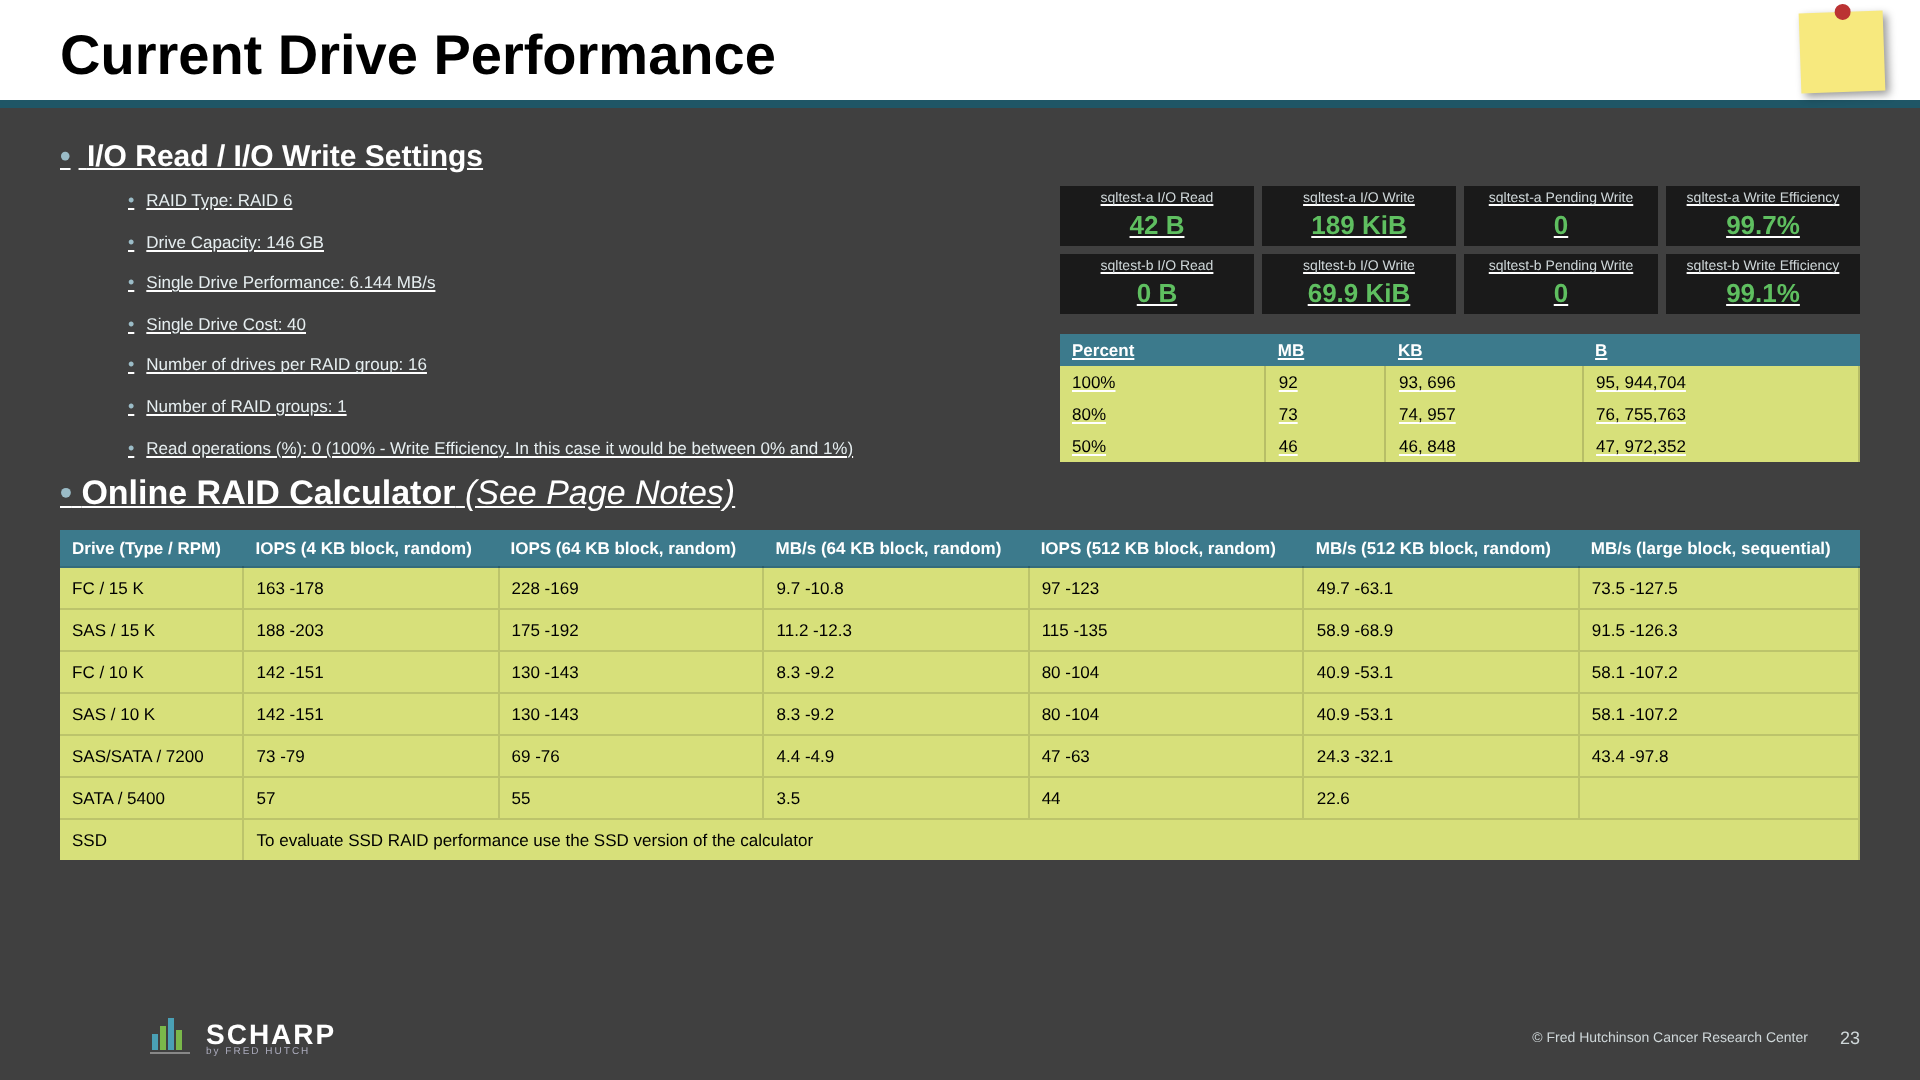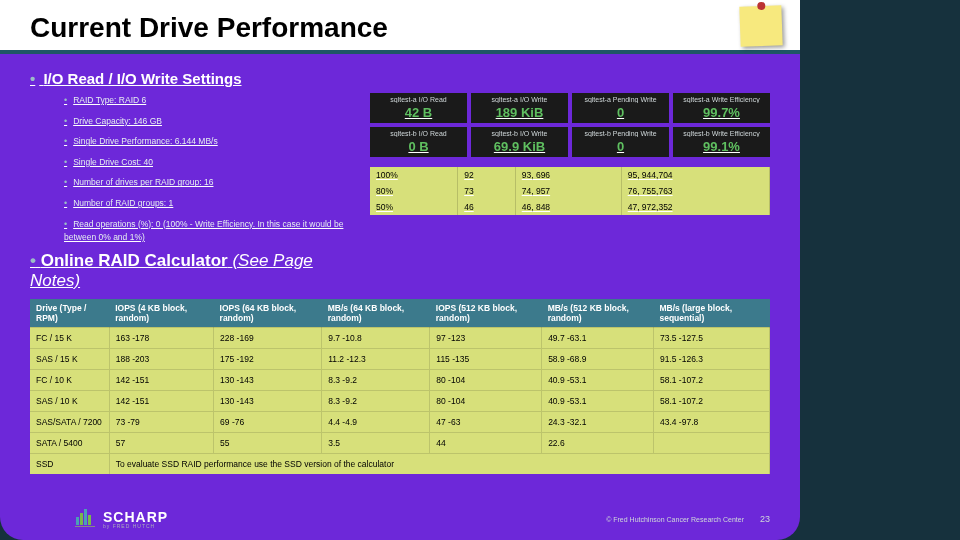--- a/index.html
+++ b/index.html
@@ -1,17 +1,17 @@
 <!DOCTYPE html>
 <html><head>
 <meta charset="utf-8">
 <style>
   * { margin:0; padding:0; box-sizing:border-box; }
   html,body { width:960px; height:540px; font-family:Arial,Helvetica,sans-serif; background:#16313d; color:#fff; overflow:hidden; }
-  .slide { width:800px; height:540px; position:relative; background:#6d28d9; padding:0;border-radius:23px; }
+  .slide { width:960px; height:540px; position:relative; background:#404040; padding:0; }
   .title-wrap { background:#fff; padding:12px 30px 6px 30px; border-bottom:4px solid #1f5666; }
   .title { color:#000; font-size:28px; font-weight:700; }
   .sticky { position:absolute; top:6px; right:18px; width:42px; height:40px; background:#f7e97e; box-shadow:2px 2px 4px rgba(0,0,0,.4); transform:rotate(-2deg); }
   .sticky::before { content:""; position:absolute; top:-4px; left:18px; width:8px; height:8px; background:#b33; border-radius:50%; }
   .content { padding:14px 30px 0 30px;text-decoration:underline; }
   .subh { font-size:15px; font-weight:700; color:#fff; margin:2px 0 6px 0; }
   .subh .dot { color:#9bbcc7; margin-right:4px; }
   .columns { display:flex; gap:20px; }
   .left { flex:1; }
   .right { width:400px; }
@@ -108,20 +108,26 @@
               <div class="tv">0</div>
             </div>
           <div class="tile">
               <div class="tl">sqltest-b Write Efficiency</div>
               <div class="tv">99.1%</div>
             </div>
         </div>
 
         <table class="percent-table">
           <tbody>
+              <tr>
+            <th>Percent</th>
+            <th>MB</th>
+            <th>KB</th>
+            <th>B</th>
+          </tr>
           <tr>
                 <td>100%</td>
                 <td>92</td>
                 <td>93, 696</td>
                 <td>95, 944,704</td>
               </tr>
           <tr>
                 <td>80%</td>
                 <td>73</td>
                 <td>74, 957</td>

